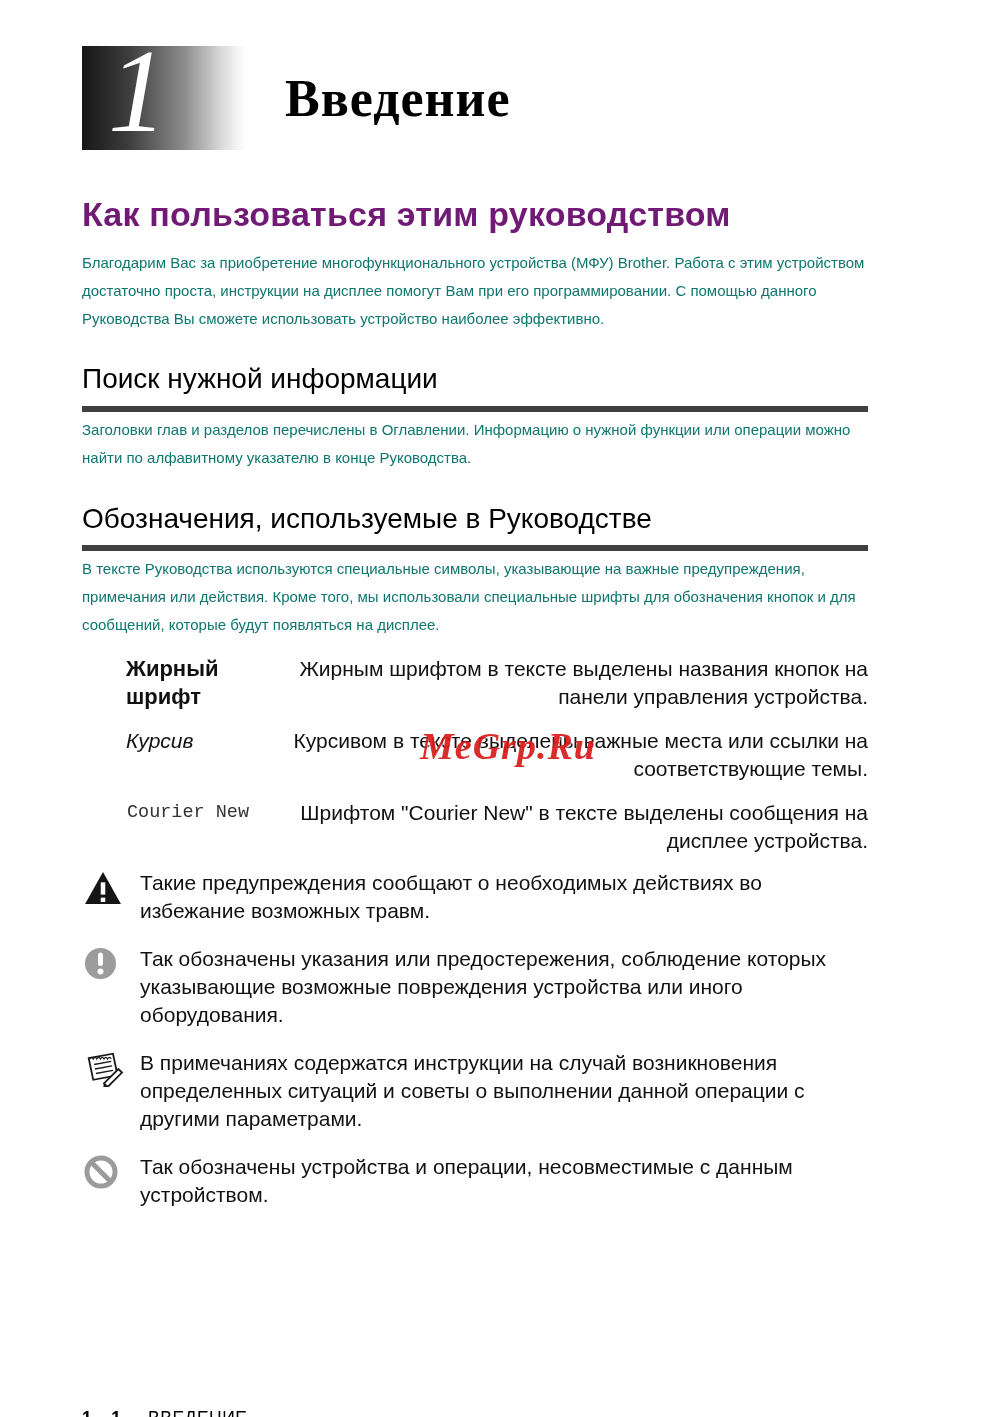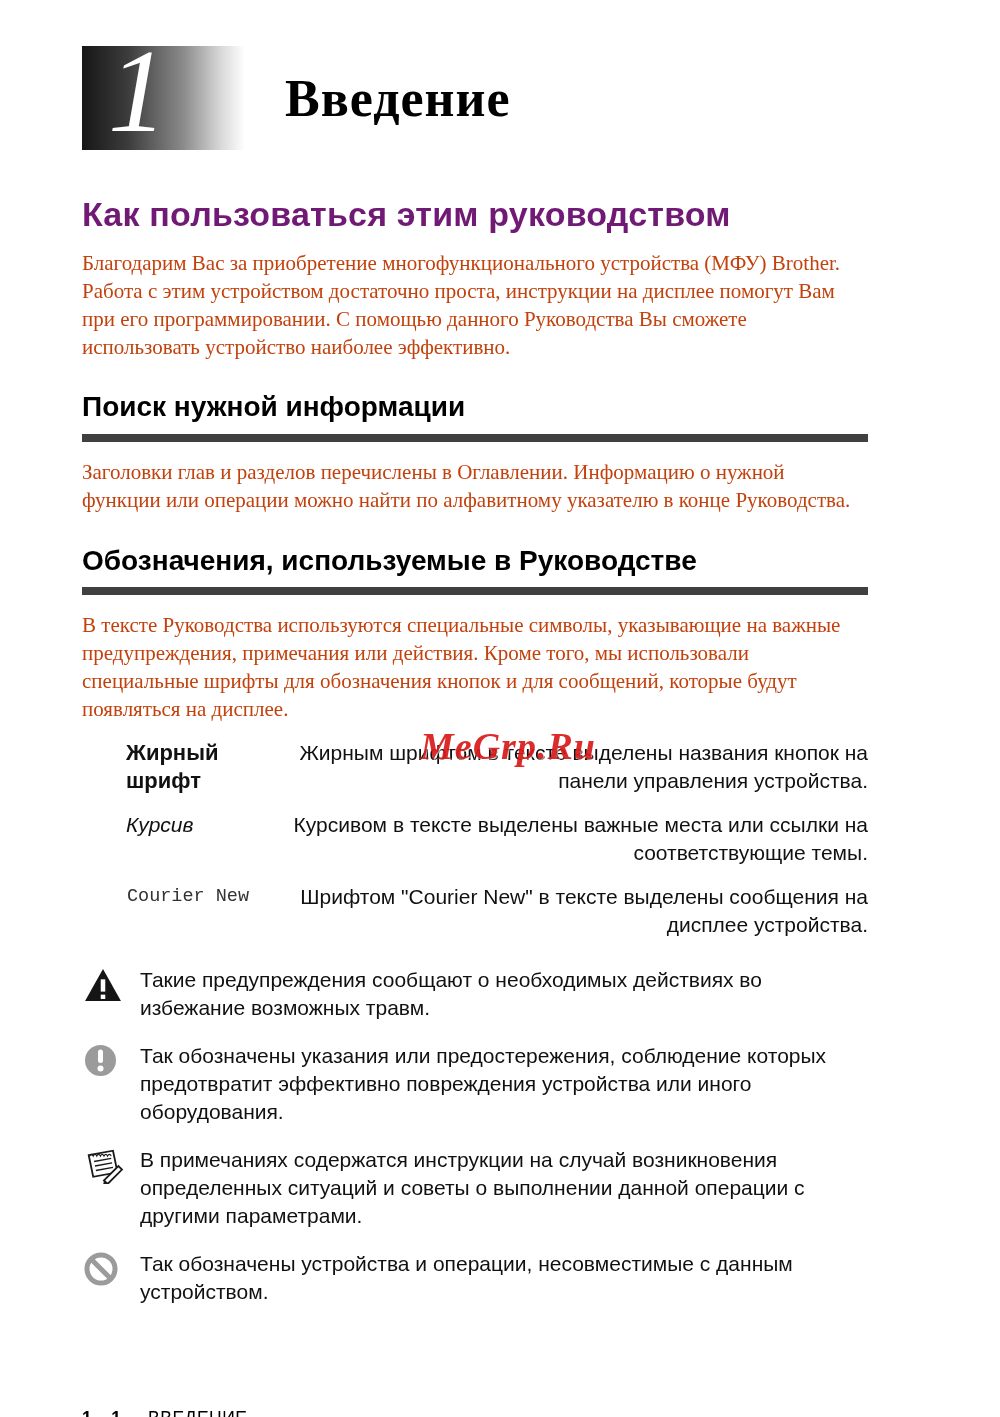--- a/index.html
+++ b/index.html
@@ -37,45 +37,45 @@
 
   .content { margin: 0 132px 0 82px; }
 
   h2.main-heading {
     margin-top: 46px;
     font-size: 34px; font-weight: bold; color: #701a75;
     letter-spacing: 0.2px; line-height: 1.1;
   }
   p.body-text {
     margin-top: 16px;
-    font-size: 21px; line-height: 28px; color: #c2410c; font-family: Liberation Serif, serif;
+    font-size: 15px; line-height: 28px; color: #0f766e;
   }
   h3.section-heading {
-    font-size: 28px; font-weight: bold; color: #000;
+    font-size: 28px; font-weight: normal; color: #000;
     padding-bottom: 10px;
-    border-bottom: 8px solid #404040;
+    border-bottom: 6px solid #404040;
     line-height: 1.15;
   }
   h3.first { margin-top: 30px; }
   h3.second { margin-top: 31px; }
-  h3.section-heading + p.body-text { margin-top: 16px; }
+  h3.section-heading + p.body-text { margin-top: 4px; }
 
   
   .term-row {
     display: grid; grid-template-columns: 176px 1fr;
     margin-top: 16px; align-items: start;
   }
   .term { font-size: 21px; line-height: 28px; color: #111; padding-right: 8px; margin-left: 44px; }
   .term.bold { font-weight: bold; font-size: 22px; }
   .term.italic { font-style: italic; }
   .term.mono { font-family: Liberation Mono, monospace; font-size: 18.5px; color: #333; text-align: center; }
   .term-desc { font-size: 21px; line-height: 28px; color: #111; text-align: right; }
 
   
-  .notices { margin-top: 27px; }
+  .notices { margin-top: 14px; }
   .notice {
     display: grid; grid-template-columns: 58px 1fr;
     margin-top: 20px; align-items: start;
   }
   .notice:first-child { margin-top: 0; }
   .notice-icon { padding-top: 2px; padding-left: 2px; }
   .notice-text { font-size: 21px; line-height: 28px; color: #111; }
 
   
   .watermark {
@@ -154,21 +154,21 @@
       </div>
 
       <div class="notice">
         <div class="notice-icon">
           <svg width="33" height="33" viewBox="0 0 33 33" aria-hidden="true">
             <circle cx="16.5" cy="16.5" r="15.5" fill="#9b9b9b"></circle>
             <rect x="14" y="5.5" width="5" height="13.5" rx="2.5" fill="#ffffff"></rect>
             <circle cx="16.5" cy="24.5" r="3" fill="#ffffff"></circle>
           </svg>
         </div>
-        <div class="notice-text">Так обозначены указания или предостережения, соблюдение которых предотвратит эффективно повреждения устройства или иного оборудования.</div>
+        <div class="notice-text">Так обозначены указания или предостережения, соблюдение которых указывающие возможные повреждения устройства или иного оборудования.</div>
       </div>
 
       <div class="notice">
         <div class="notice-icon">
           <svg width="40" height="36" viewBox="0 0 44 40" aria-hidden="true">
             <path d="M5 8 L32 3 L37 27 L10 32 Z" fill="#ffffff" stroke="#1a1a1a" stroke-width="2"></path>
             <path d="M6 9 Q8 5 10 9 Q12 5 14 9 Q16 5 18 9 Q20 5 22 9 Q24 5 26 9 Q28 5 30 9" fill="none" stroke="#1a1a1a" stroke-width="1.3"></path>
             <path d="M11 15 L30 11.5 M12 20 L31 16.5 M13 25 L32 21.5" stroke="#1a1a1a" stroke-width="1.6" fill="none"></path>
             <path d="M22 36 L38 20 L42 24 L26 40 Z" fill="#ffffff" stroke="#1a1a1a" stroke-width="2"></path>
             <path d="M22 36 L21 41 L26 40 Z" fill="#1a1a1a"></path>

